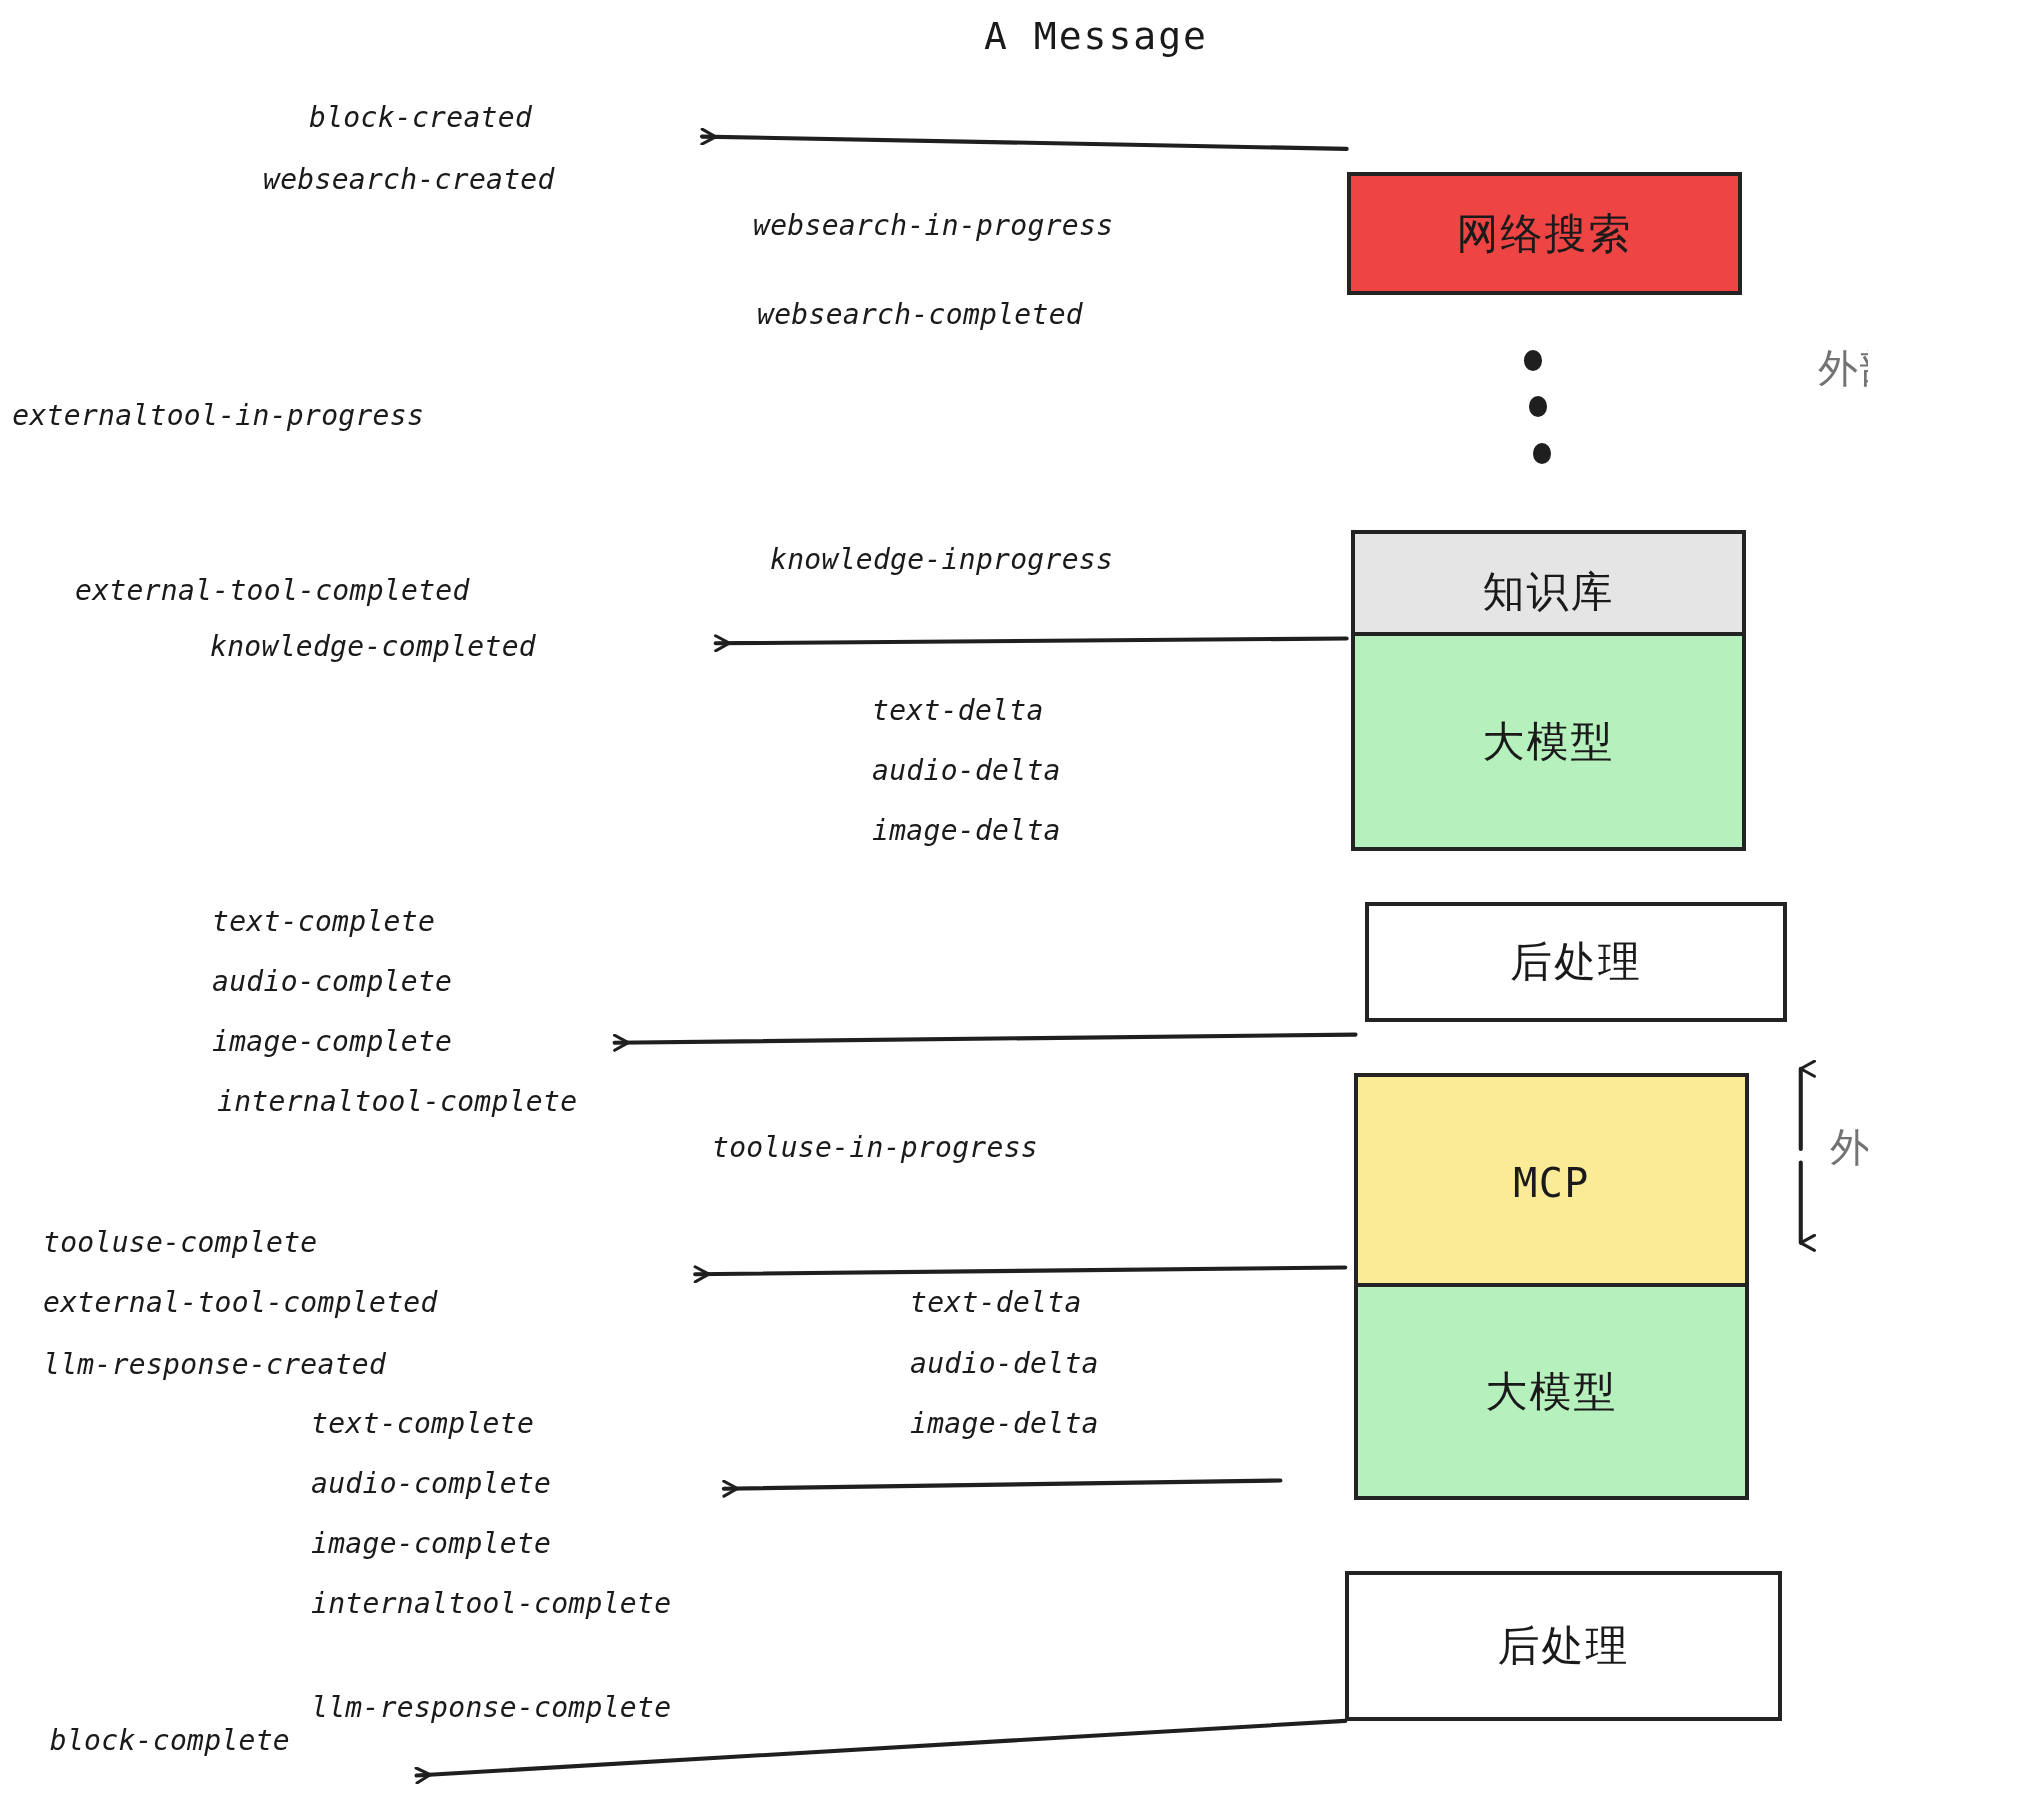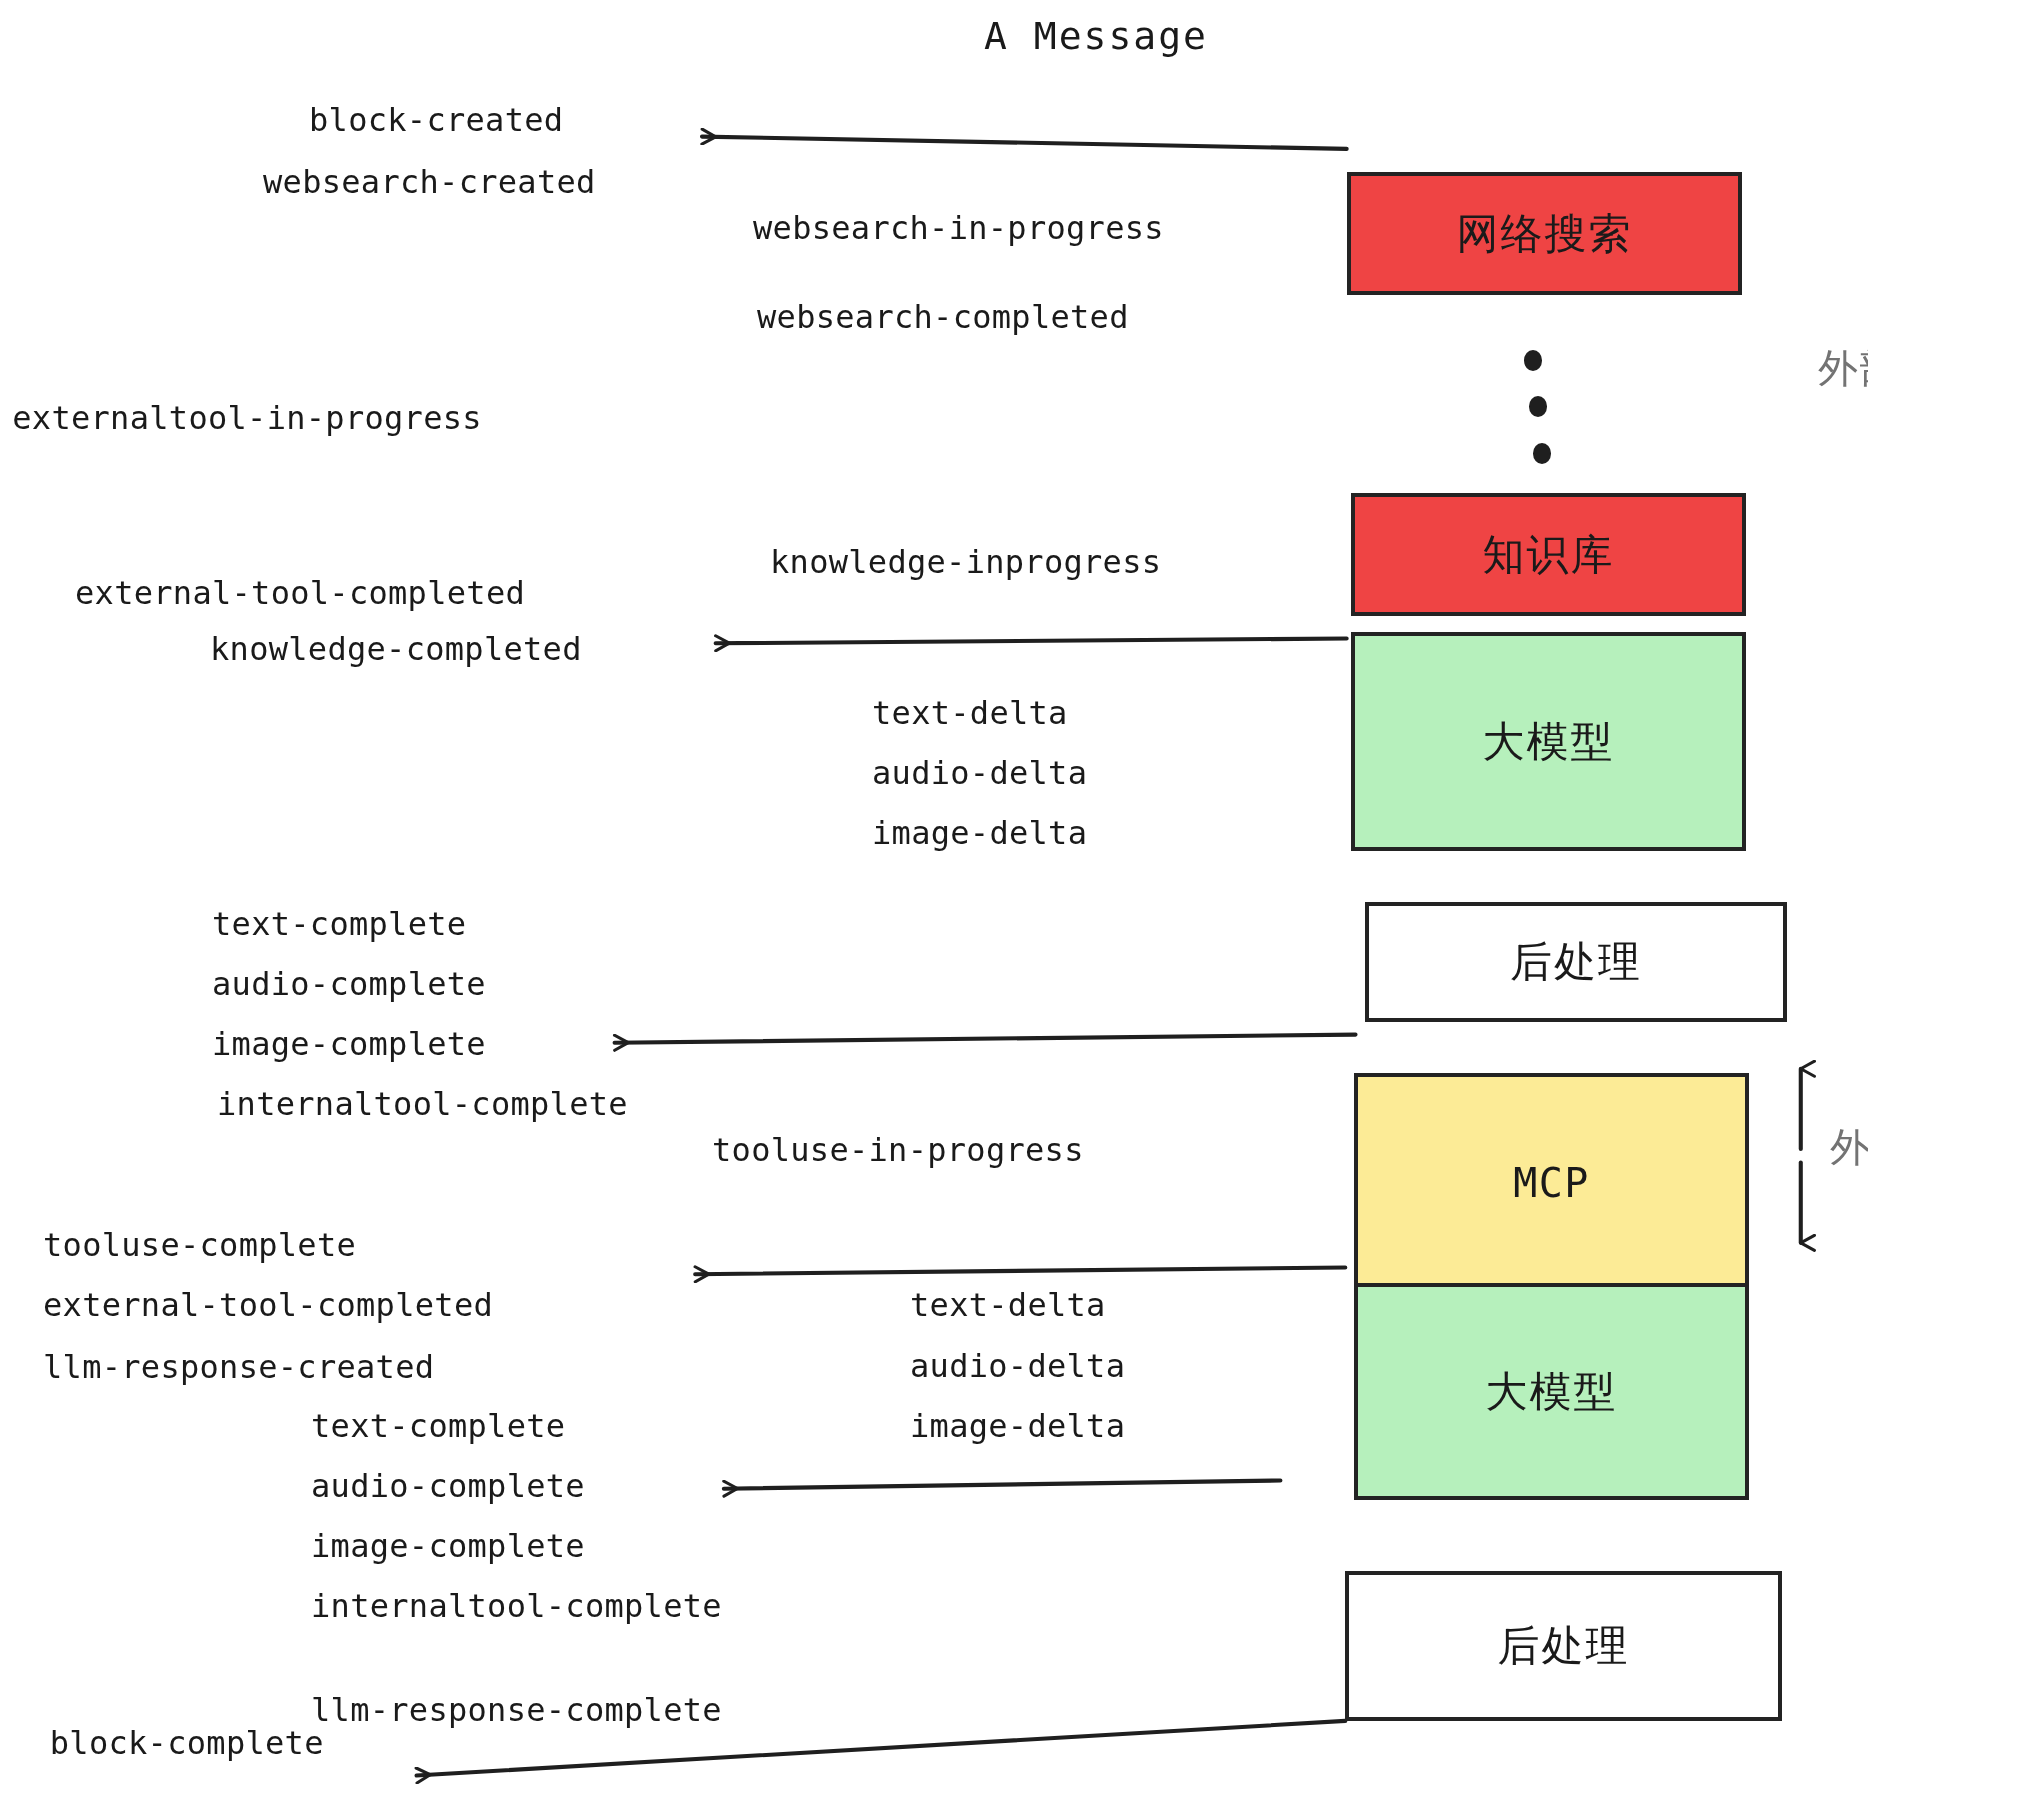--- a/index.html
+++ b/index.html
@@ -20,23 +20,24 @@
     left: 0; top: 0;
     width: 2035px;
     height: 1796px;
     overflow: visible;
   }
   .ev {
     position: absolute;
     white-space: pre;
     color: #1a1a1a;
     font-family: "DejaVu Sans Mono", "Liberation Mono", monospace;
-    font-size: 32px;
+    font-size: 28px;
     letter-spacing: 0.3px;
     line-height: 1;
+    font-style: italic;
   }
   .title {
     position: absolute;
     white-space: pre;
     color: #1a1a1a;
     font-family: "DejaVu Sans Mono", "Liberation Mono", monospace;
     font-size: 38px;
     letter-spacing: 2px;
   }
   .nodebox {
@@ -103,21 +104,21 @@
     <g id="group-arrows">
         <line x1="2852" y1="577.5" x2="2852" y2="245" stroke="#1f1f1f" stroke-width="6" stroke-linecap="round" marker-end="url(#ah-up)"></line>
         <line x1="2852" y1="597.5" x2="2852" y2="930" stroke="#1f1f1f" stroke-width="6" stroke-linecap="round" marker-end="url(#ah-down)"></line>
         <line x1="2637" y1="1682.5" x2="2637" y2="1565" stroke="#1f1f1f" stroke-width="6" stroke-linecap="round" marker-end="url(#ah-up)"></line>
         <line x1="2637" y1="1702.5" x2="2637" y2="1820" stroke="#1f1f1f" stroke-width="6" stroke-linecap="round" marker-end="url(#ah-down)"></line>
       </g>
   </svg>
 
   <div id="nodes">
       <div class="nodebox" style="left: 1347px; top: 172px; width: 395px; height: 123px; background: #ef4444;">网络搜索</div>
-      <div class="nodebox" style="left: 1351px; top: 493px; width: 395px; height: 123px; background: #ef4444;">知识库</div>
+      <div class="nodebox" style="left: 1351px; top: 530px; width: 395px; height: 123px; background: #e5e5e5;">知识库</div>
       <div class="nodebox" style="left: 1351px; top: 632px; width: 395px; height: 219px; background: rgb(182, 240, 188);">大模型</div>
       <div class="nodebox" style="left: 1365px; top: 902px; width: 422px; height: 120px; background: rgb(255, 255, 255);">后处理</div>
       <div class="nodebox mcp" style="left: 1354px; top: 1033px; width: 395px; height: 220px; background: rgb(252, 235, 150); margin-top: 40px;">MCP</div>
       <div class="nodebox" style="left: 1354px; top: 1283px; width: 395px; height: 217px; background: rgb(182, 240, 188);">大模型</div>
       <div class="nodebox" style="left: 1345px; top: 1571px; width: 437px; height: 150px; background: rgb(255, 255, 255);">后处理</div>
     </div>
 
   <div id="dots">
       <div class="dot" style="left: 1524px; top: 350px;"></div>
       <div class="dot" style="left: 1529px; top: 396px;"></div>

